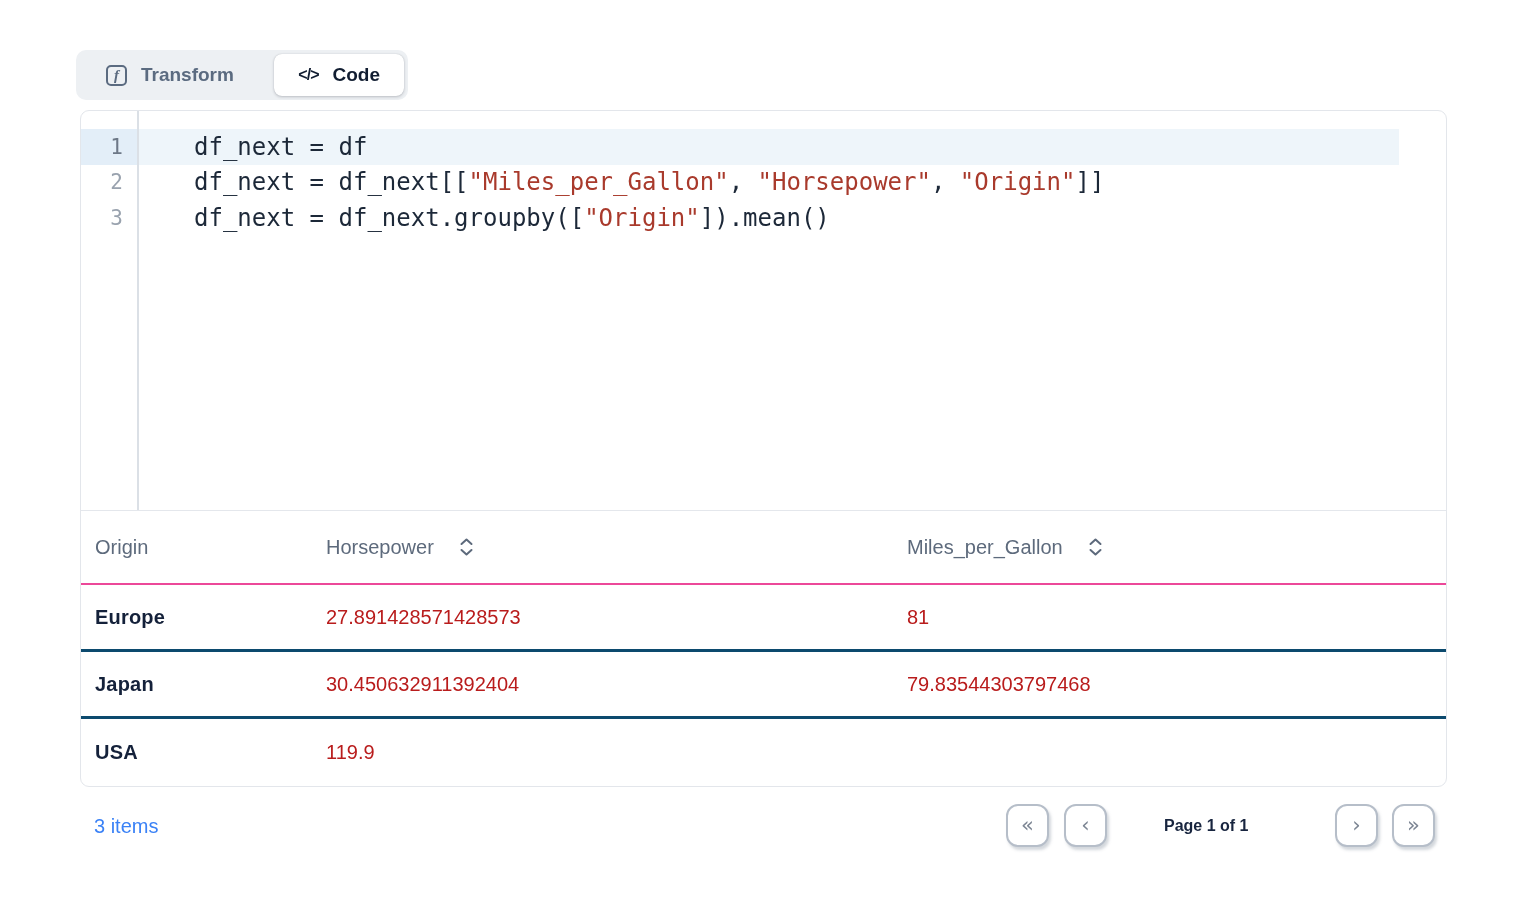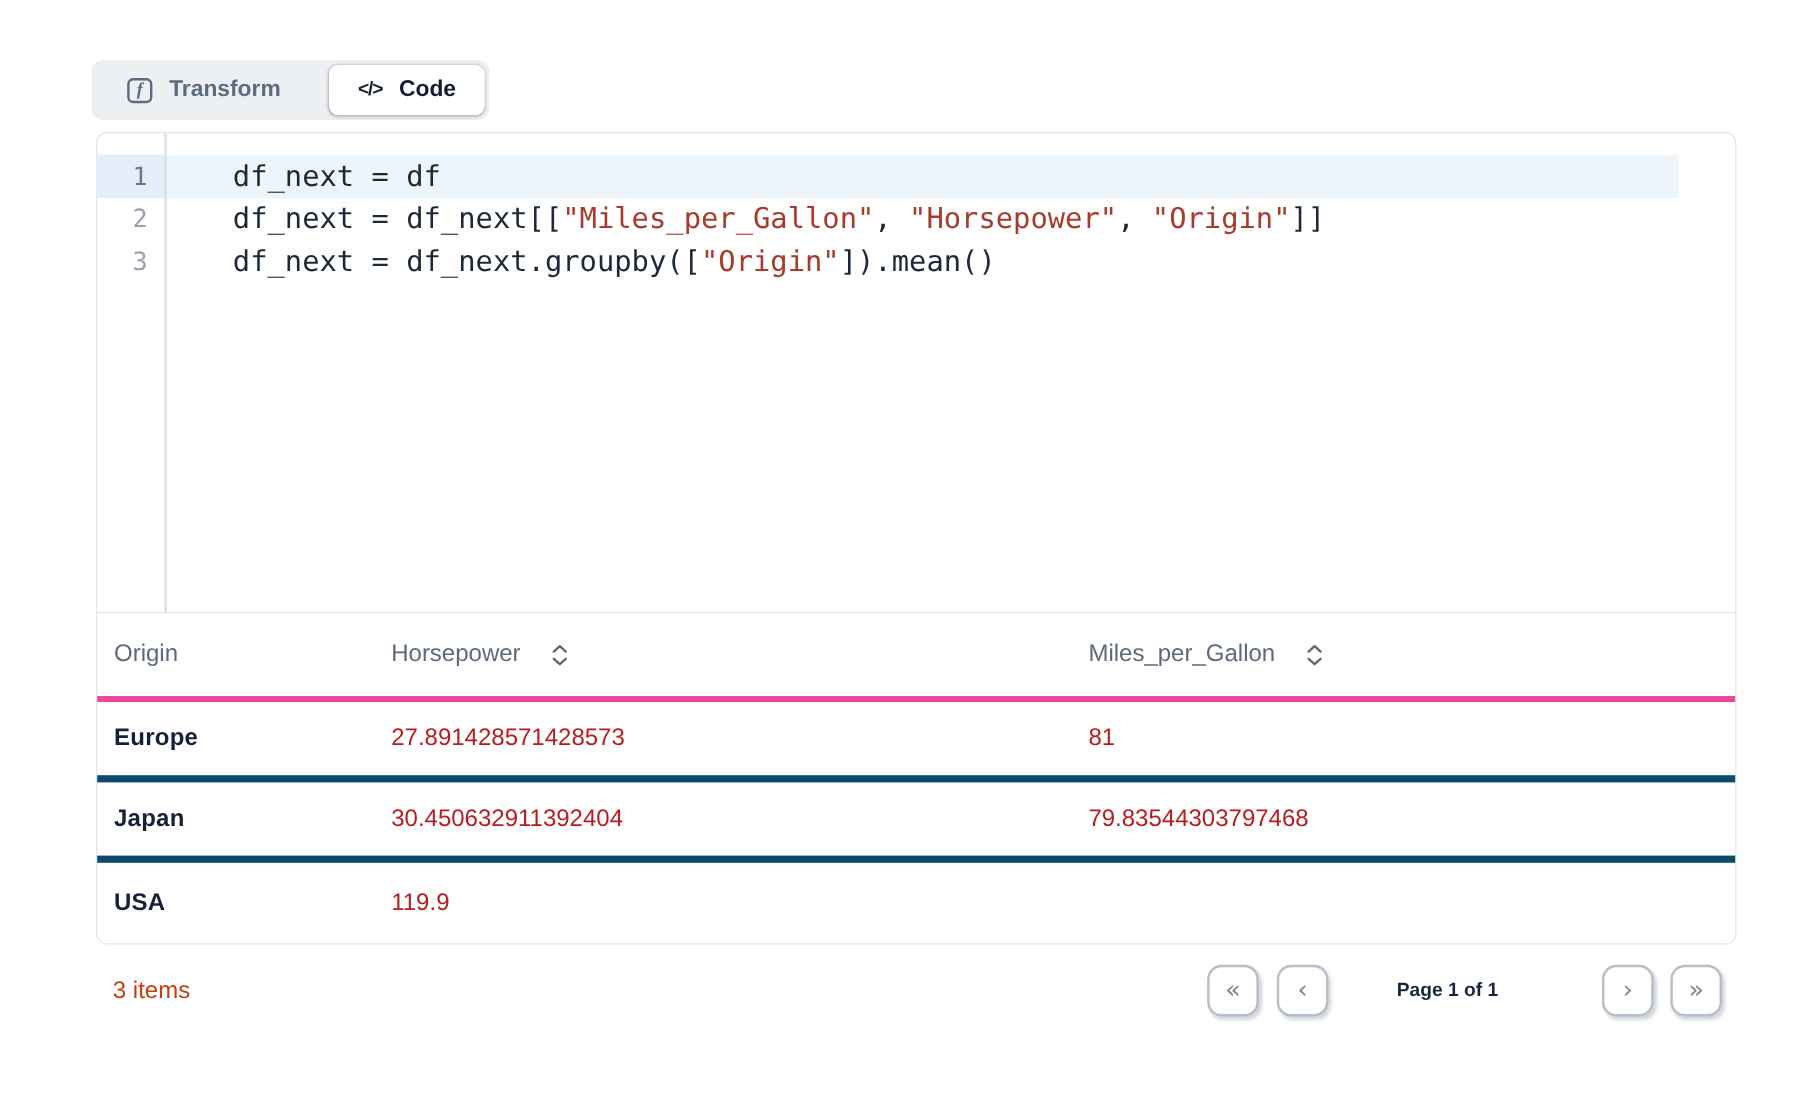--- a/index.html
+++ b/index.html
@@ -39,30 +39,30 @@
   .code-line.active { background:#eef5fa; }
   .ln-block { width:58px; flex:0 0 58px; height:100%; display:flex; align-items:center; justify-content:flex-end; padding-right:16px; }
   .code-line.active .ln-block { background:#e3eef8; }
   .ln { font-family:"DejaVu Sans Mono", monospace; font-size:21px; color:#99a2ae; }
   .code-line.active .ln { color:#6d7887; }
   .lc { white-space:pre; padding-left:20px; font-family:"DejaVu Sans Mono", monospace; font-size:24px; color:#1c2838; position:relative; z-index:1;margin-left:35px; }
   .tok-str { color:#a93a2c; }
 
   
   .thead, .trow { display:grid; grid-template-columns:231px 581px 1fr; align-items:center; }
-  .thead { height:74px; border-bottom:5px solid #ec4899; }
+  .thead { height:74px; border-bottom:2px solid #ec4899; }
   .th { padding-left:14px; color:#5d6a7c; font-size:20px; font-weight:500; display:flex; align-items:center; }
   .sort-icon { margin-left:25px; display:inline-block; }
-  .trow { height:67px; border-bottom:6px solid #0c4a6e; }
+  .trow { height:67px; border-bottom:3px solid #0c4a6e; }
   .trow:last-child { border-bottom:none; }
   .td { padding-left:14px; font-size:20px; color:#b91c1c; }
   .td.origin { font-weight:700; color:#14213a; letter-spacing:.2px; }
 
   
-  .items-count { position:absolute; left:94px; top:815px; font-size:20px; color:#c2410c; }
+  .items-count { position:absolute; left:94px; top:815px; font-size:20px; color:#3b82f6; }
   .page-label { position:absolute; left:1164px; top:817px; font-size:16px; font-weight:600; color:#18253f; }
   .pg-btn {
     position:absolute; top:804px; width:43px; height:43px;
     background:#fff; border:2px solid #b6bec9; border-radius:12px;
     display:flex; align-items:center; justify-content:center;
     color:#7d8694; font-size:21px; line-height:1; cursor:pointer;
     box-shadow:2px 3px 3px rgba(130,140,155,.35);
     font-family:"DejaVu Sans", sans-serif;
   }
   .pg-first { left:1006px; }

